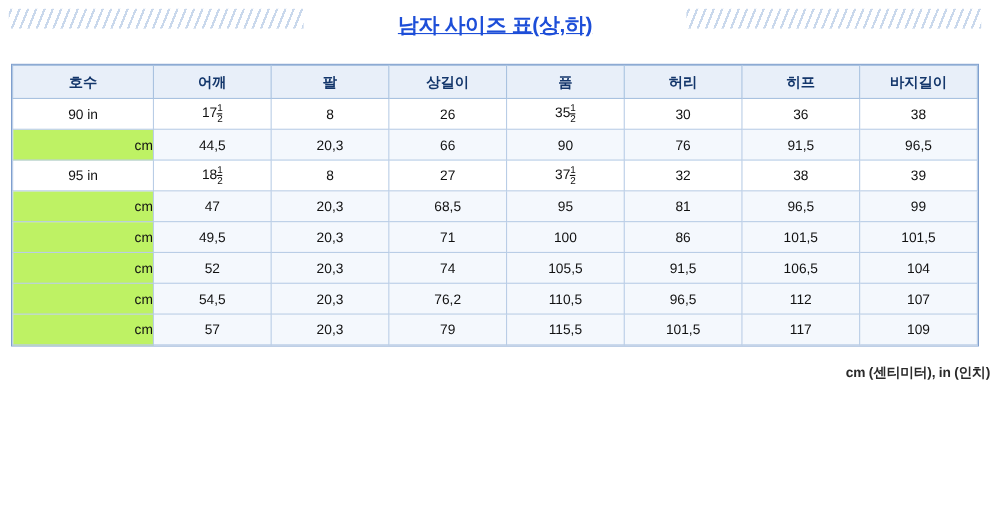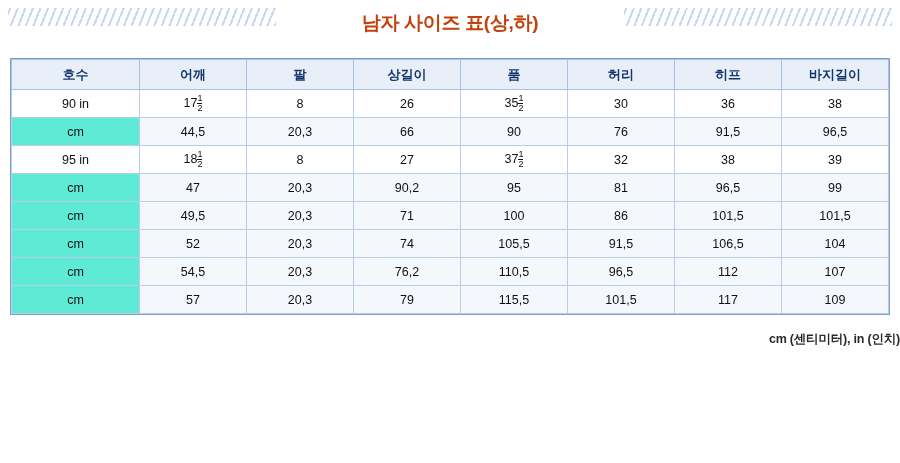--- a/index.html
+++ b/index.html
@@ -38,21 +38,22 @@
   .hatch.left  { left: 8px; }
   .hatch.right { right: 8px; }
   .page-title {
     position: relative;
     z-index: 2;
     background: #ffffff;
     padding: 0 16px;
     font-size: 19px;
     font-weight: bold;
     letter-spacing: -0.3px;
-    color: #c2410c;
+    color: #1d4ed8;
+    text-decoration: underline;
   }
 
   
   .table-wrap {
     margin: 12px 10px 0 10px;
     border: 1px solid #7f9fce;
     background: #ffffff;
   }
   table.size-table {
     border-collapse: collapse;
@@ -79,21 +80,22 @@
     color: #13366b;
   }
   table.size-table tbody td.rowhead {
     font-weight: normal;
     background: #ffffff;
   }
   table.size-table tbody tr.alt td {
     background: #f4f8fd;
   }
   table.size-table tbody tr.alt td.rowhead {
-    background: #5eead4;
+    background: #bef264;
+    text-align: right;
   }
   
   col.c0 { width: 128px; }
   col.cX { width: auto; }
 
   .frac {
     display: inline-block;
     font-size: 9px;
     line-height: 1;
     vertical-align: middle;
@@ -182,21 +184,21 @@
           <td>27</td>
           <td>37<span class="frac"><sup>1</sup><sub>2</sub></span></td>
           <td>32</td>
           <td>38</td>
           <td>39</td>
         </tr>
         <tr class="alt">
           <td class="rowhead">cm</td>
           <td>47</td>
           <td>20,3</td>
-          <td>90,2</td>
+          <td>68,5</td>
           <td>95</td>
           <td>81</td>
           <td>96,5</td>
           <td>99</td>
         </tr>
         <tr class="alt">
           <td class="rowhead">cm</td>
           <td>49,5</td>
           <td>20,3</td>
           <td>71</td>

